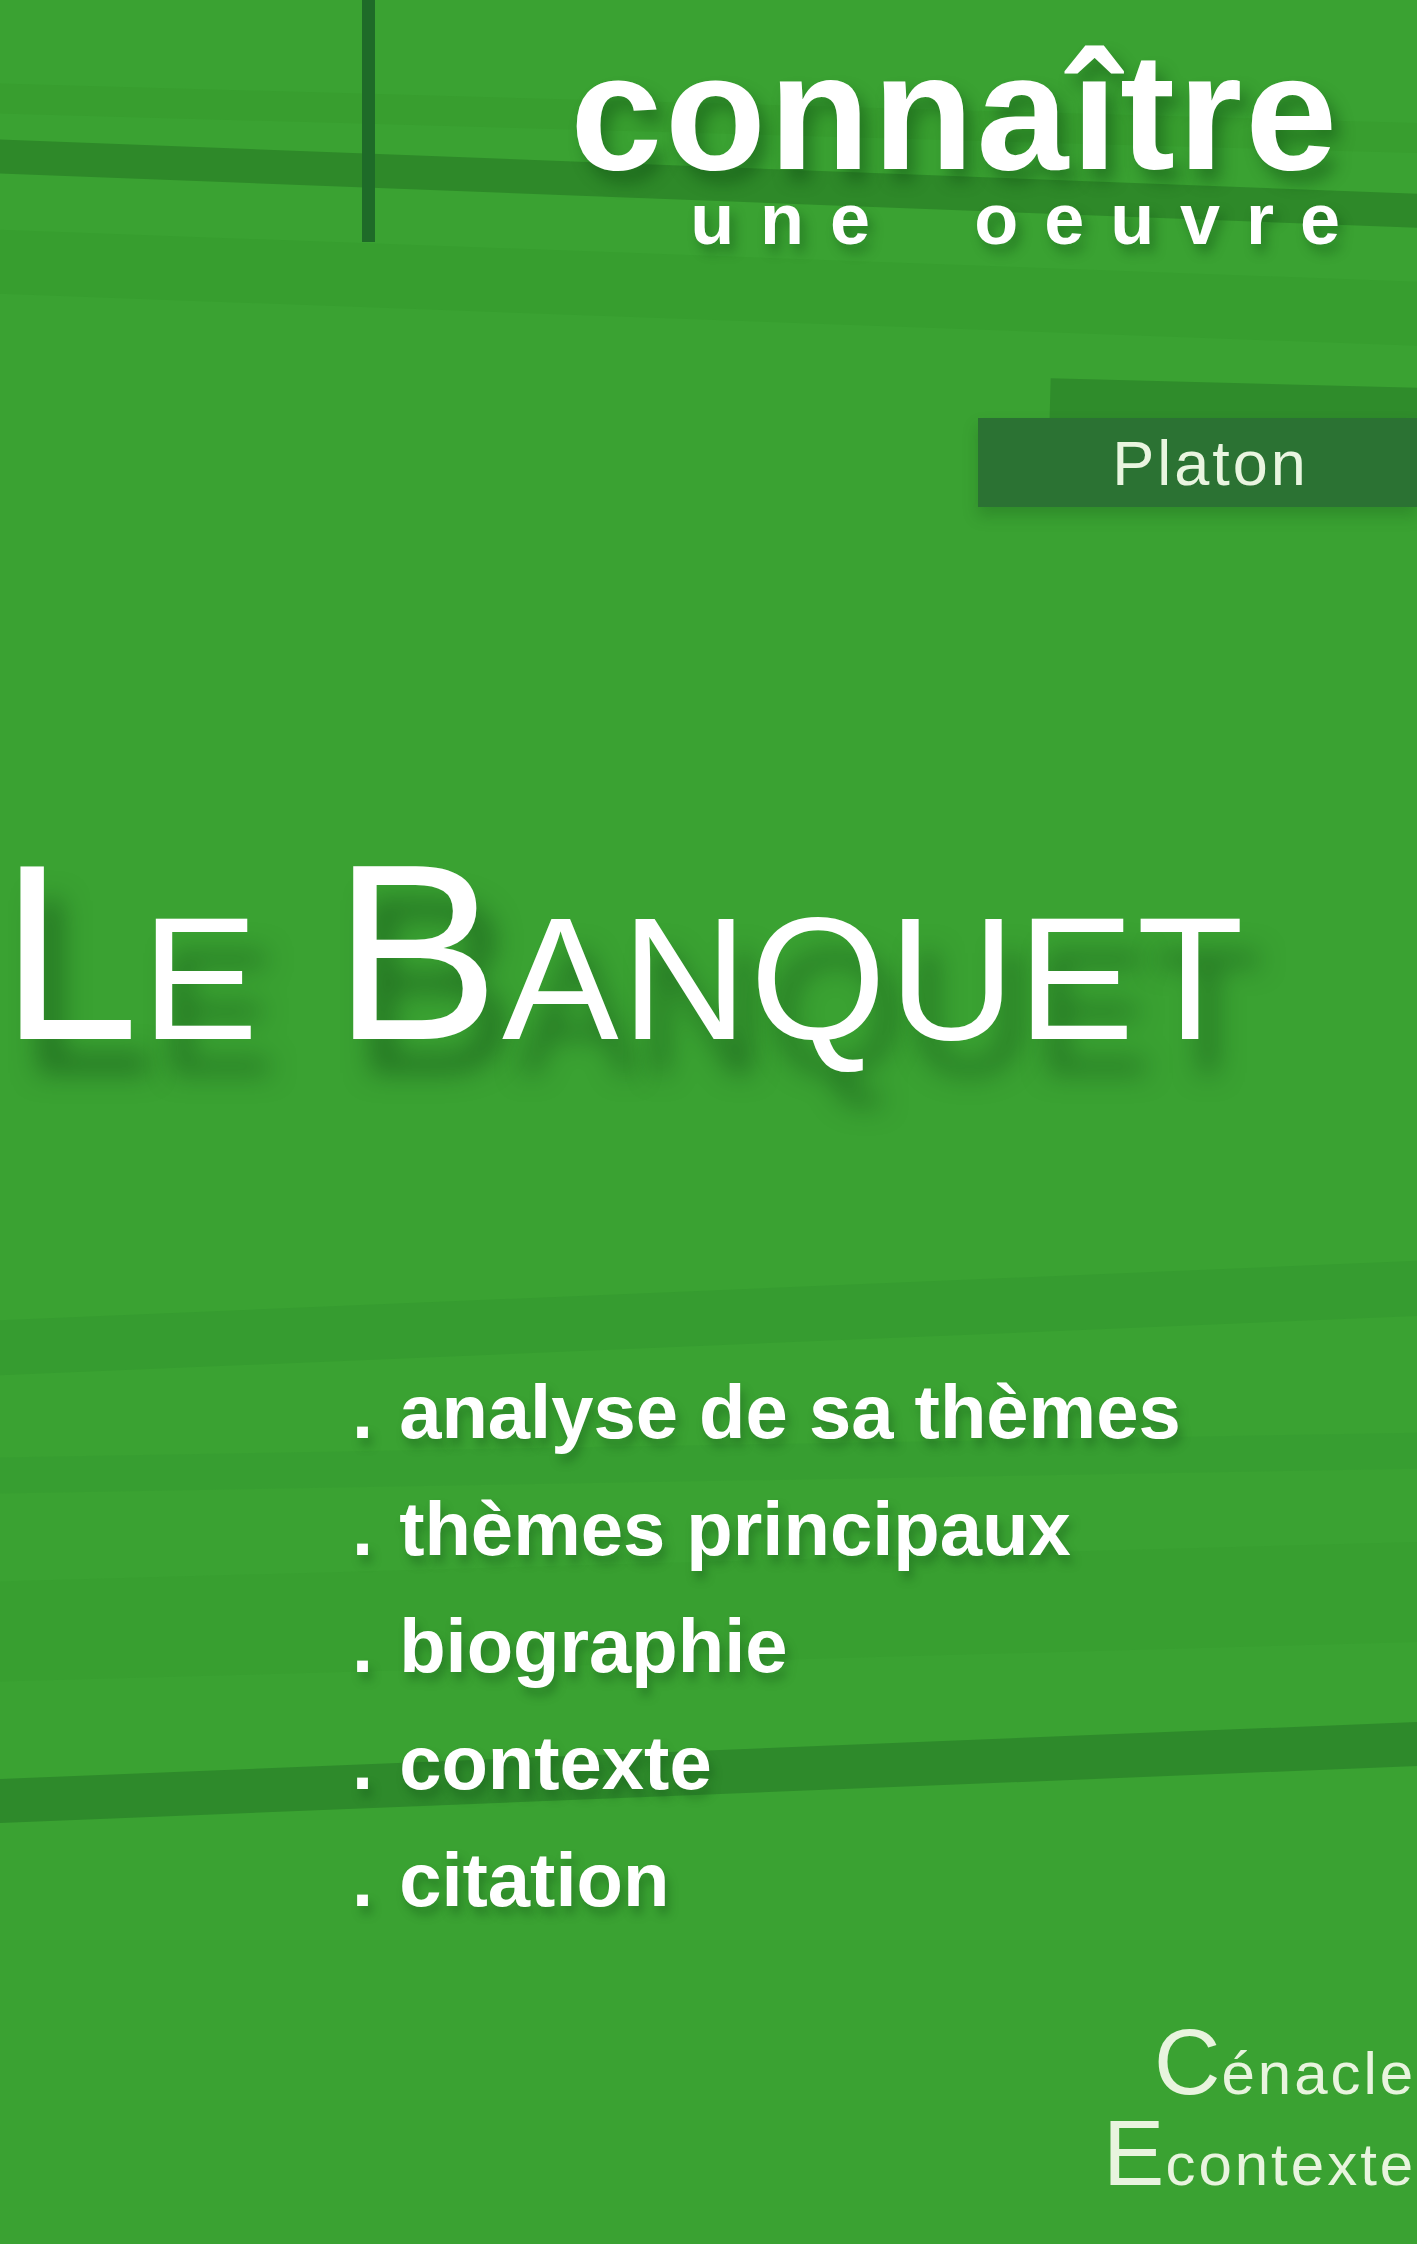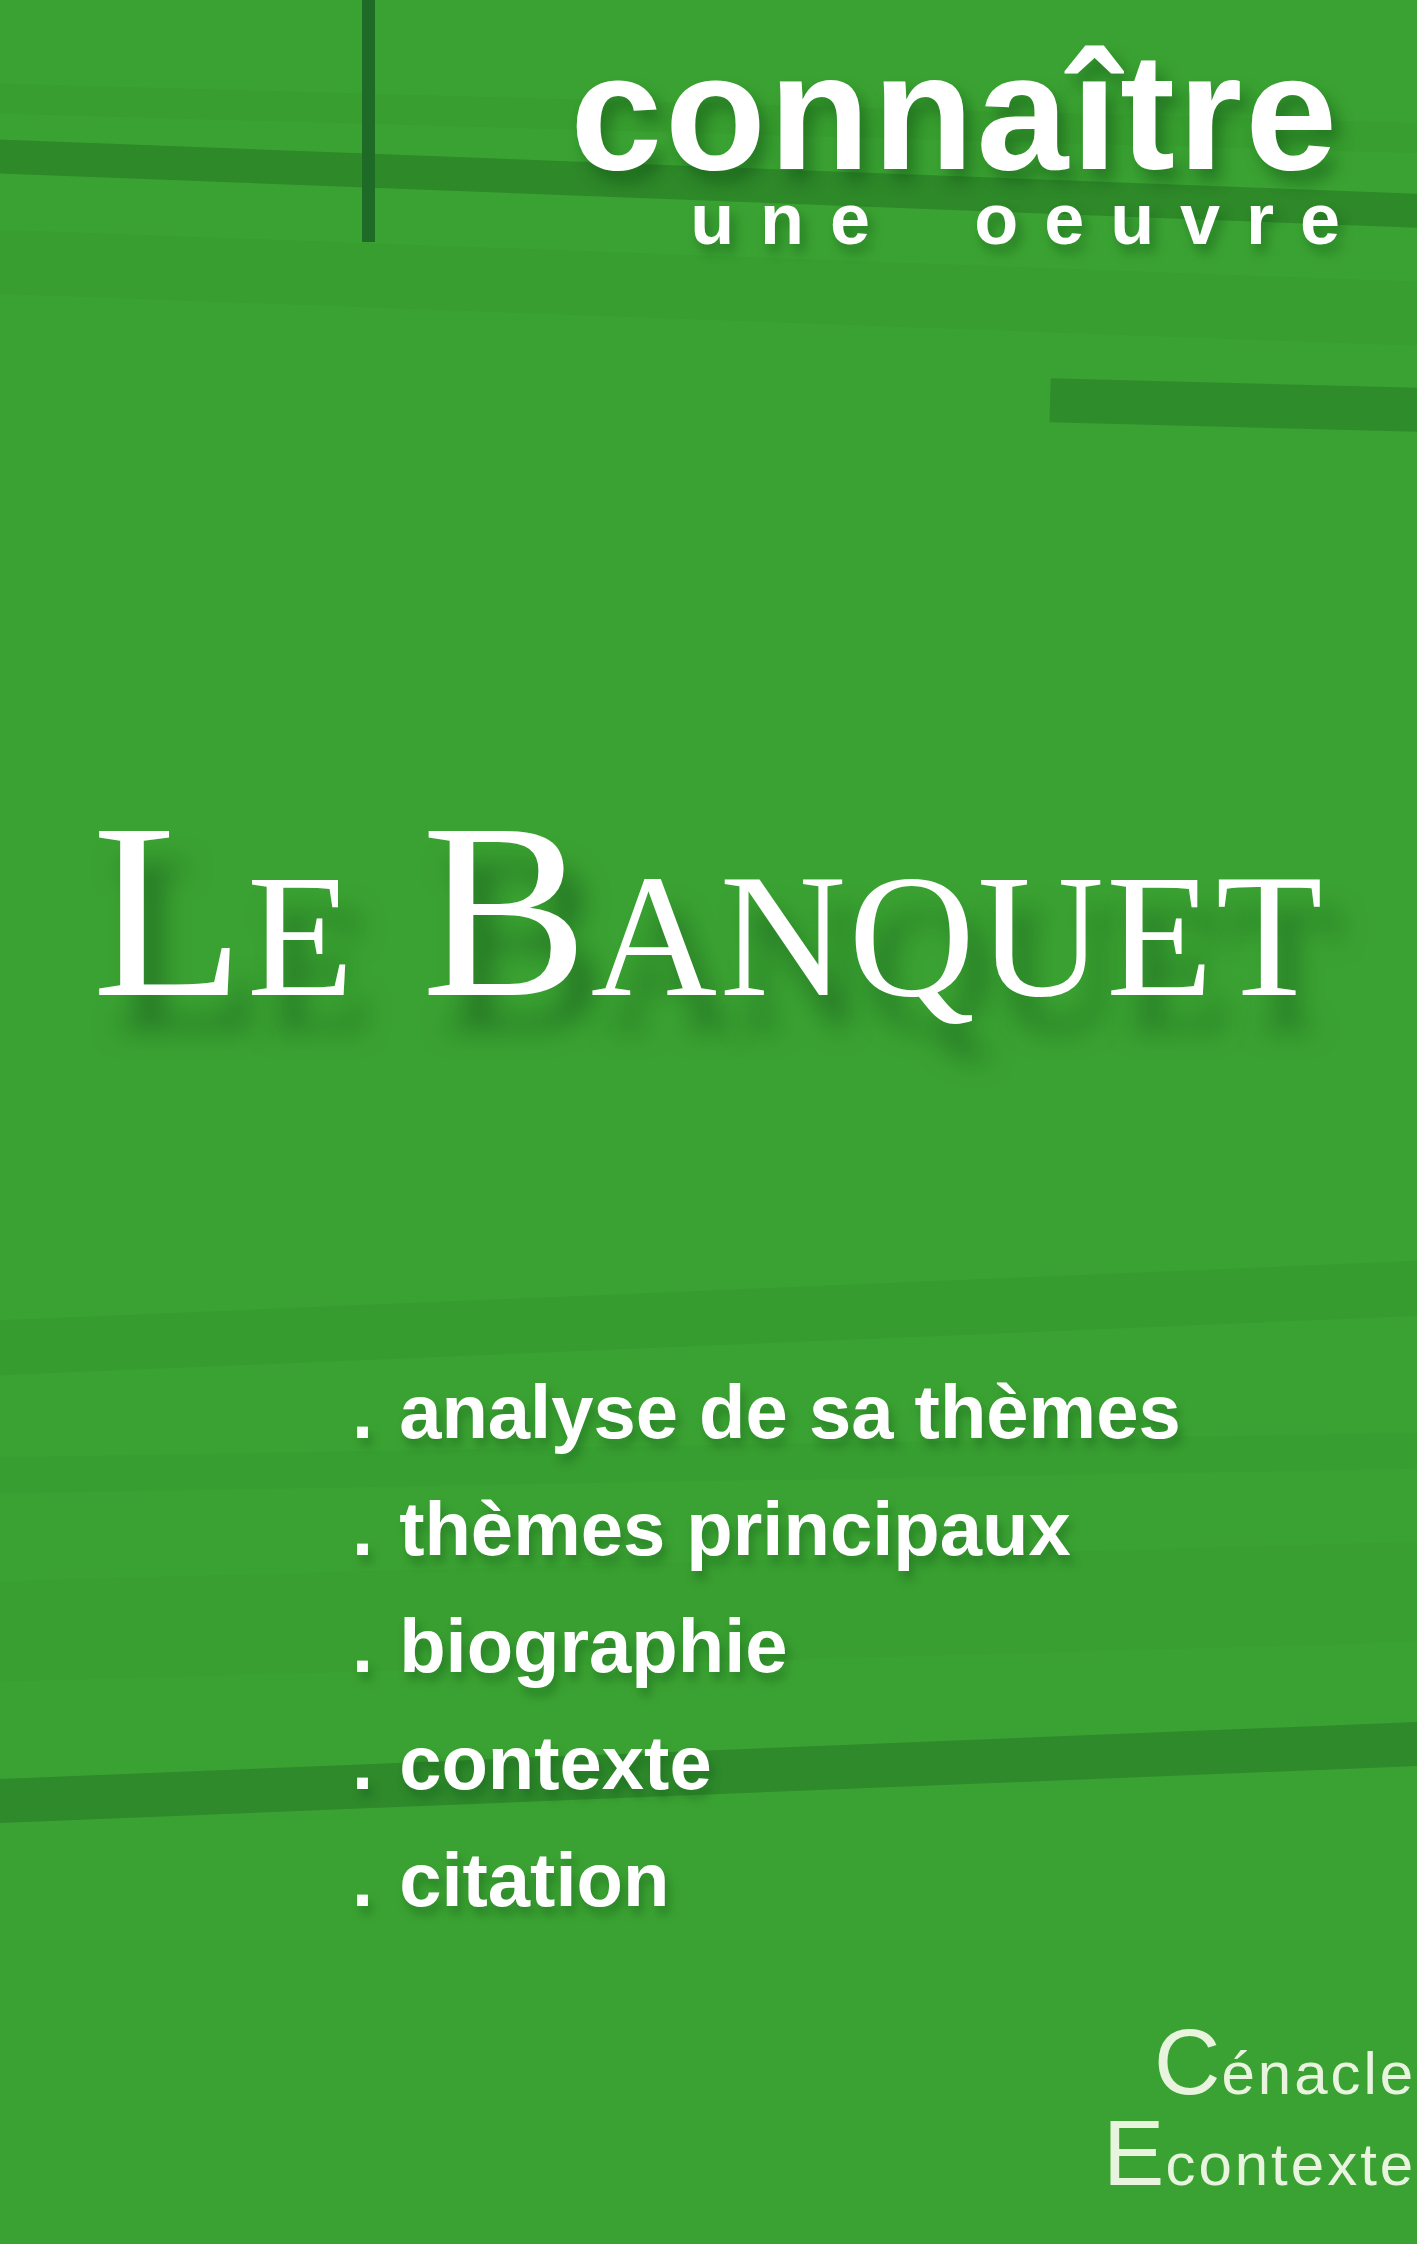--- a/index.html
+++ b/index.html
@@ -50,23 +50,23 @@
     display:flex; align-items:center; justify-content:center;
     box-shadow:0 9px 14px rgba(15,75,20,.25);
   }
   .author-badge span {
     color:#e9f5e0; font-size:63px; font-weight:400; letter-spacing:3px;
     padding-left:26px;
   }
 
   
   .book-title {
-    position:absolute; left:0; top:786px; width:100%;
-    text-align:center;
-    font-family:Liberation Serif, serif;
+    position:absolute; left:0; top:828px; width:100%;
+    text-align:left;
+    font-family:Liberation Sans, sans-serif;
     font-variant:small-caps;
     font-size:250px; line-height:1; font-weight:500;
     color:#ffffff; letter-spacing:.01em;
     text-shadow:18px 34px 26px rgba(13,72,20,.5);
   }
 
   
   .feature-list {
     position:absolute; left:352px; top:1368px;
     color:#ffffff; font-weight:700; font-size:76px;
@@ -98,20 +98,23 @@
   <div class="stripe s6"></div>
   <div class="stripe s7"></div>
   <div class="stripe s8"></div>
   <div class="vline"></div>
 
   <div class="series-logo">
     <div class="series-line1">connaître</div>
     <div class="series-line2">une oeuvre</div>
   </div>
 
+  <div class="author-badge">
+    <span>Platon</span>
+  </div>
 
   <div class="book-title">Le Banquet</div>
 
   <div class="feature-list">
     <div class="feature-item">
       <span class="feature-bullet">.</span>
       <span>analyse de sa thèmes</span>
     </div>
     <div class="feature-item">
       <span class="feature-bullet">.</span>

